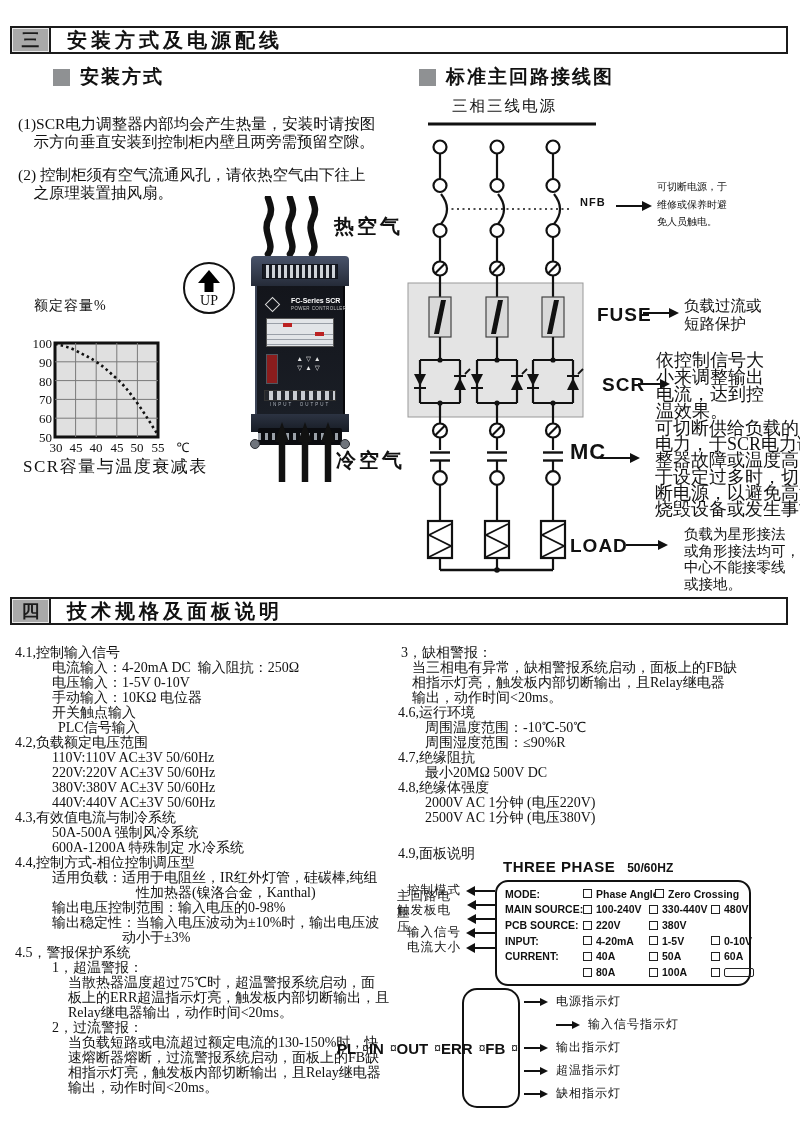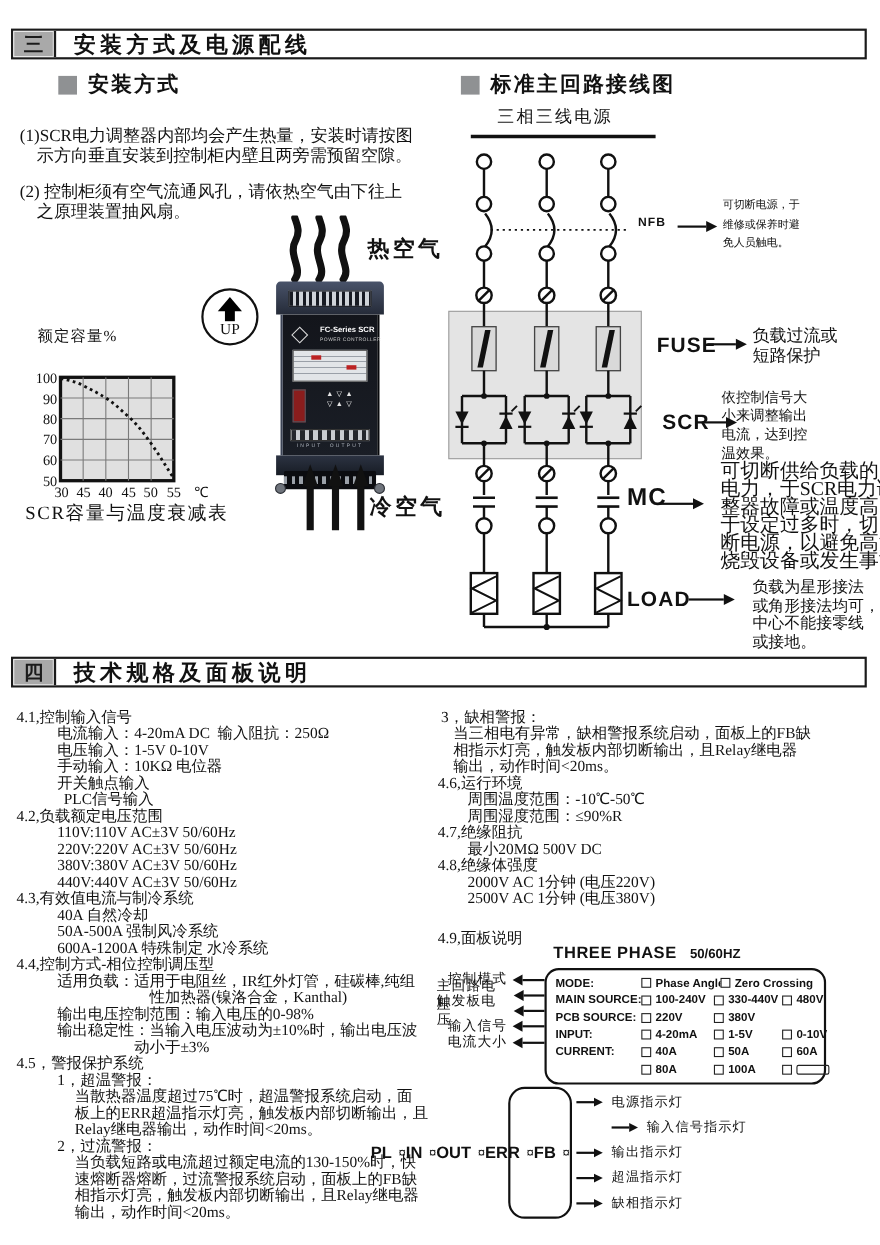--- a/index.html
+++ b/index.html
@@ -359,21 +359,21 @@
       <span class="ah"></span>
     </div>
   <div class="note" style="left:684px;top:297px;font-size:15.5px;">负载过流或
 短路保护</div>
 
   <div class="taglabel" style="left:602px;top:374px;font-size:19px;">SCR</div>
   <div class="harrow" style="left:638px;top:379px;">
       <span class="aln" style="width:22px;"></span>
       <span class="ah"></span>
     </div>
-  <div class="note" style="left:656px;top:352px;font-size:13px;line-height:17px;">依控制信号大
+  <div class="note" style="left:656px;top:352px;font-size:18px;line-height:17px;">依控制信号大
 小来调整输出
 电流，达到控
 温效果。</div>
 
   <div class="taglabel" style="left:570px;top:439px;font-size:22px;">MC</div>
   <div class="harrow" style="left:600px;top:453px;">
       <span class="aln" style="width:30px;"></span>
       <span class="ah"></span>
     </div>
   <div class="note" style="left:655px;top:420px;font-size:18px;line-height:16.2px;">可切断供给负载的
@@ -404,21 +404,20 @@
     <div class="d">电压输入：1-5V 0-10V</div>
     <div class="d">手动输入：10KΩ 电位器</div>
     <div class="d">开关触点输入</div>
     <div class="d2">PLC信号输入</div>
     <div class="n">4.2,负载额定电压范围</div>
     <div class="d">110V:110V AC±3V 50/60Hz</div>
     <div class="d">220V:220V AC±3V 50/60Hz</div>
     <div class="d">380V:380V AC±3V 50/60Hz</div>
     <div class="d">440V:440V AC±3V 50/60Hz</div>
     <div class="n">4.3,有效值电流与制冷系统</div>
-    <div class="d">40A 自然冷却</div>
     <div class="d">50A-500A 强制风冷系统</div>
     <div class="d">600A-1200A 特殊制定 水冷系统</div>
     <div class="n">4.4,控制方式-相位控制调压型</div>
     <div class="d">适用负载：适用于电阻丝，IR红外灯管，硅碳棒,纯组
 　　　　　　性加热器(镍洛合金，Kanthal)</div>
     <div class="d">输出电压控制范围：输入电压的0-98%</div>
     <div class="d">输出稳定性：当输入电压波动为±10%时，输出电压波
 　　　　　动小于±3%</div>
     <div class="n">4.5，警报保护系统</div>
     <div class="d">1，超温警报：</div>

